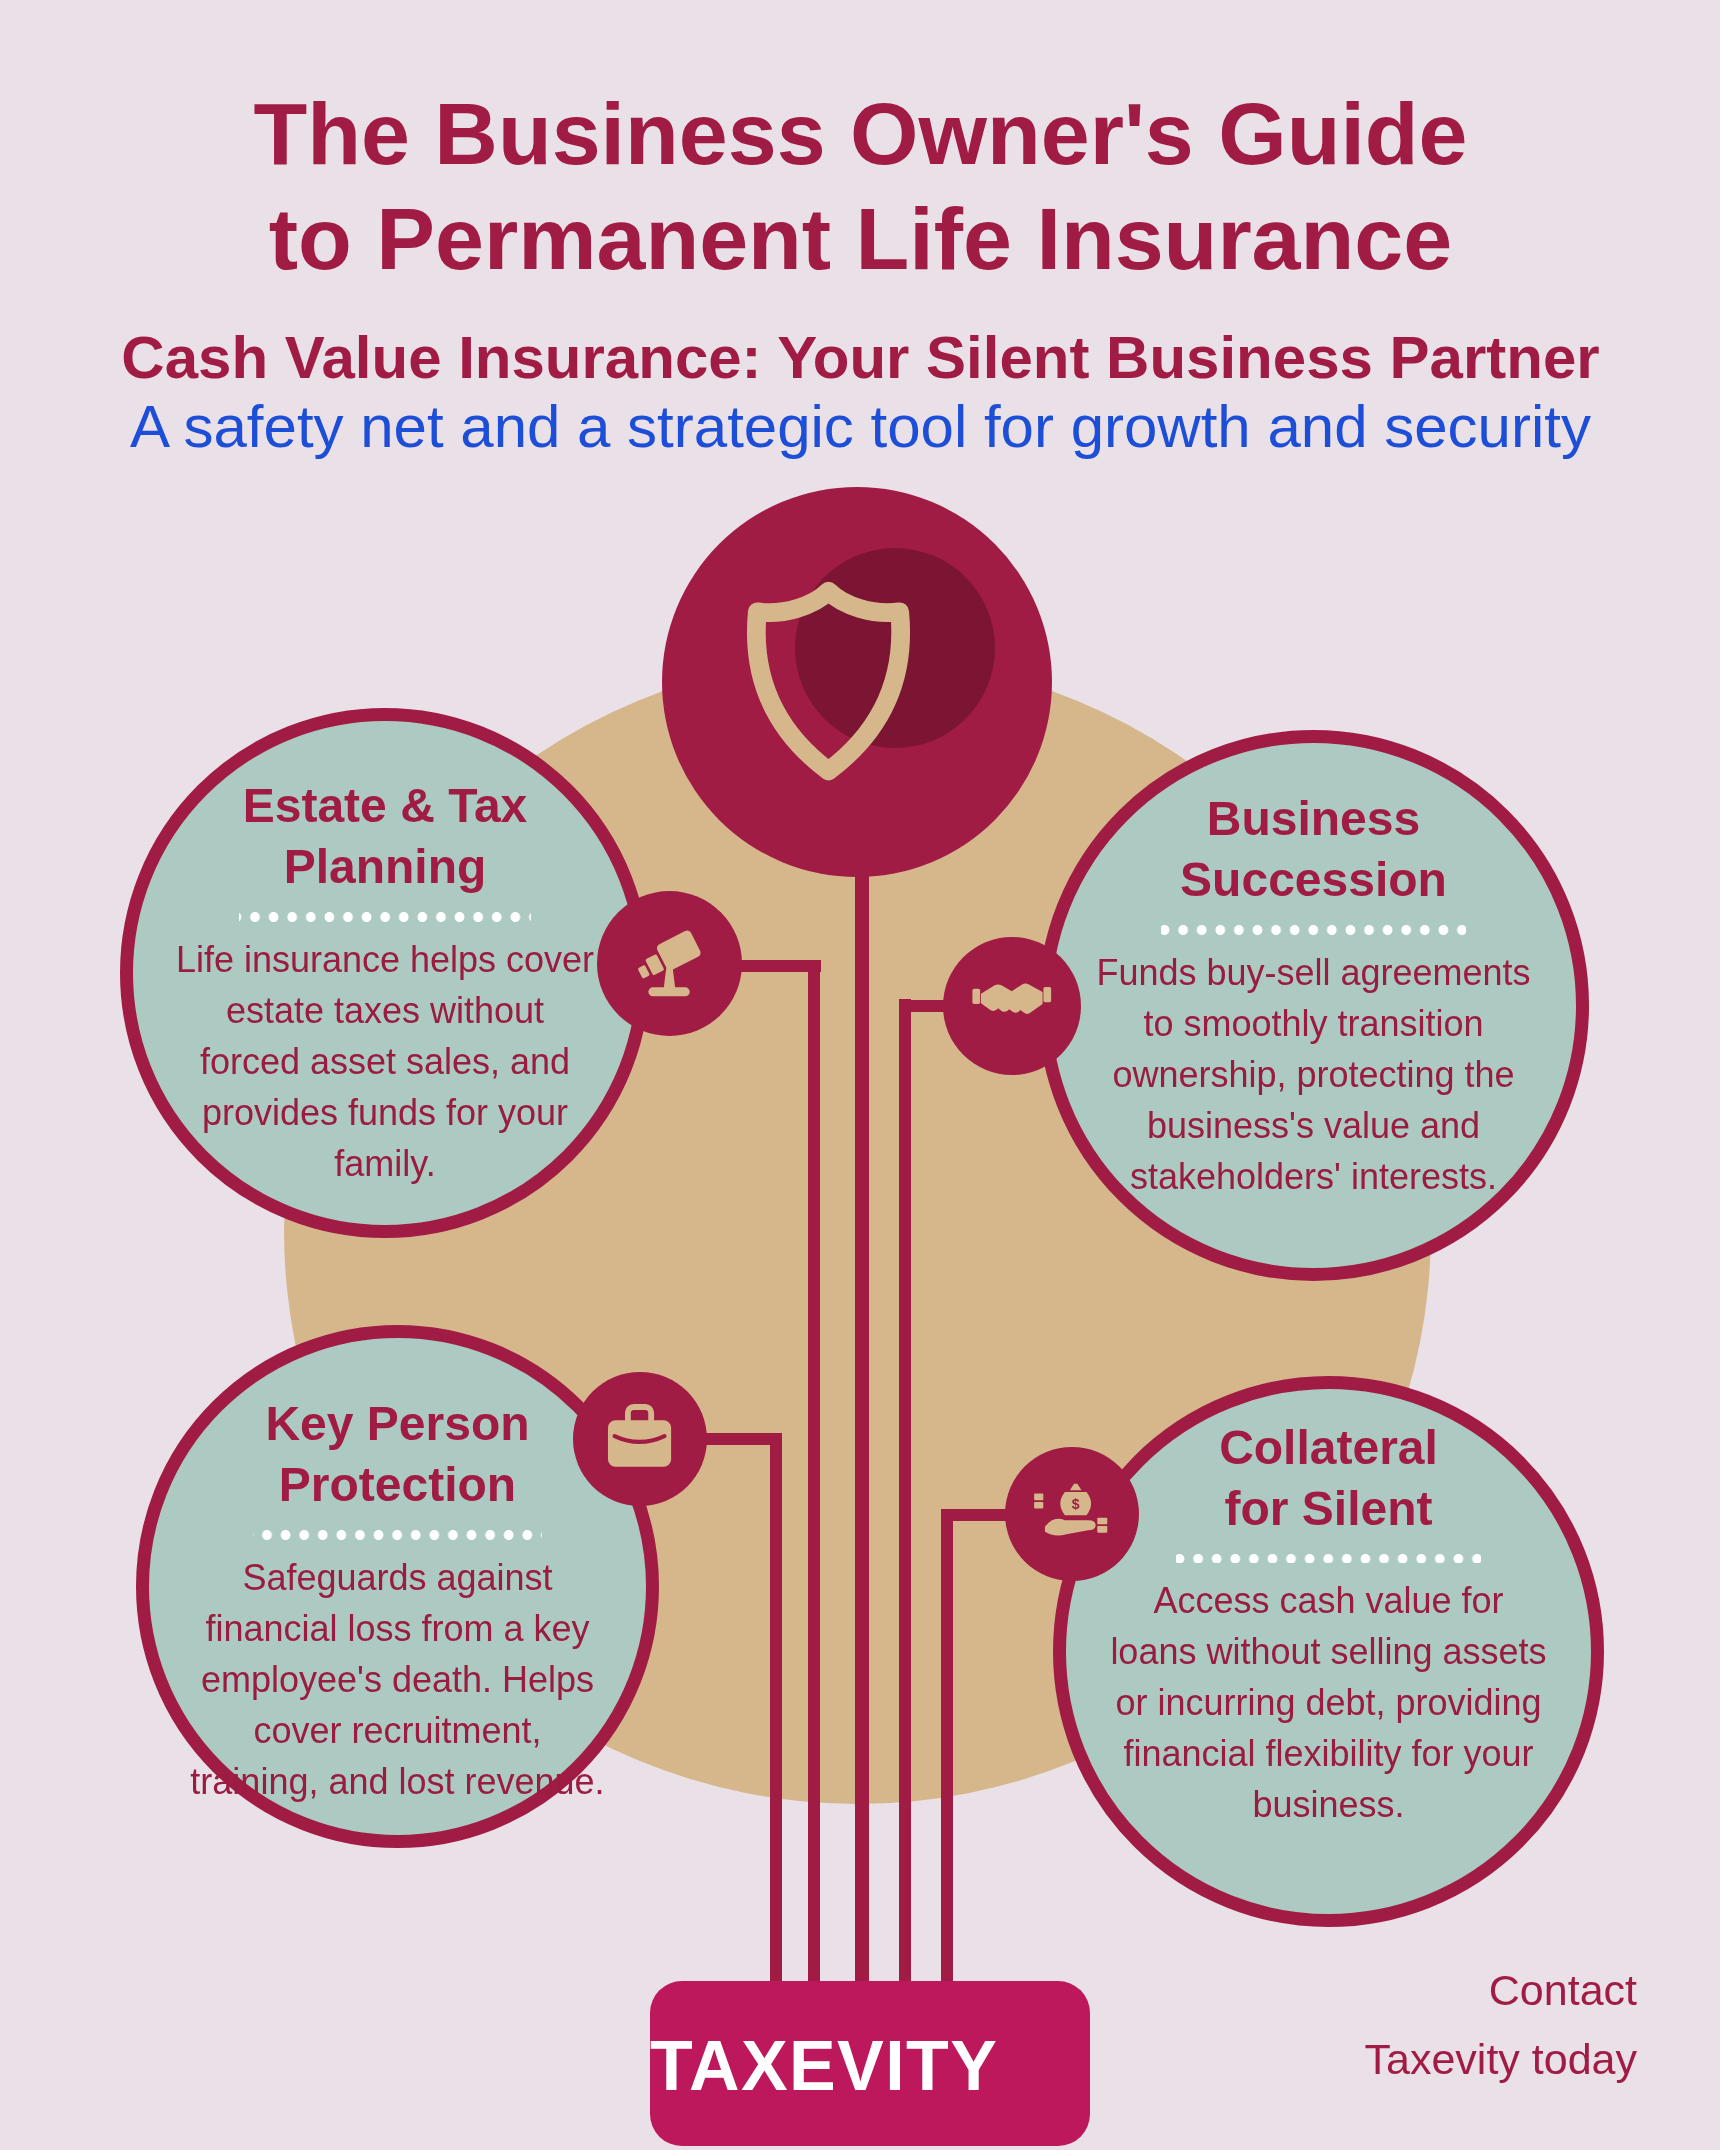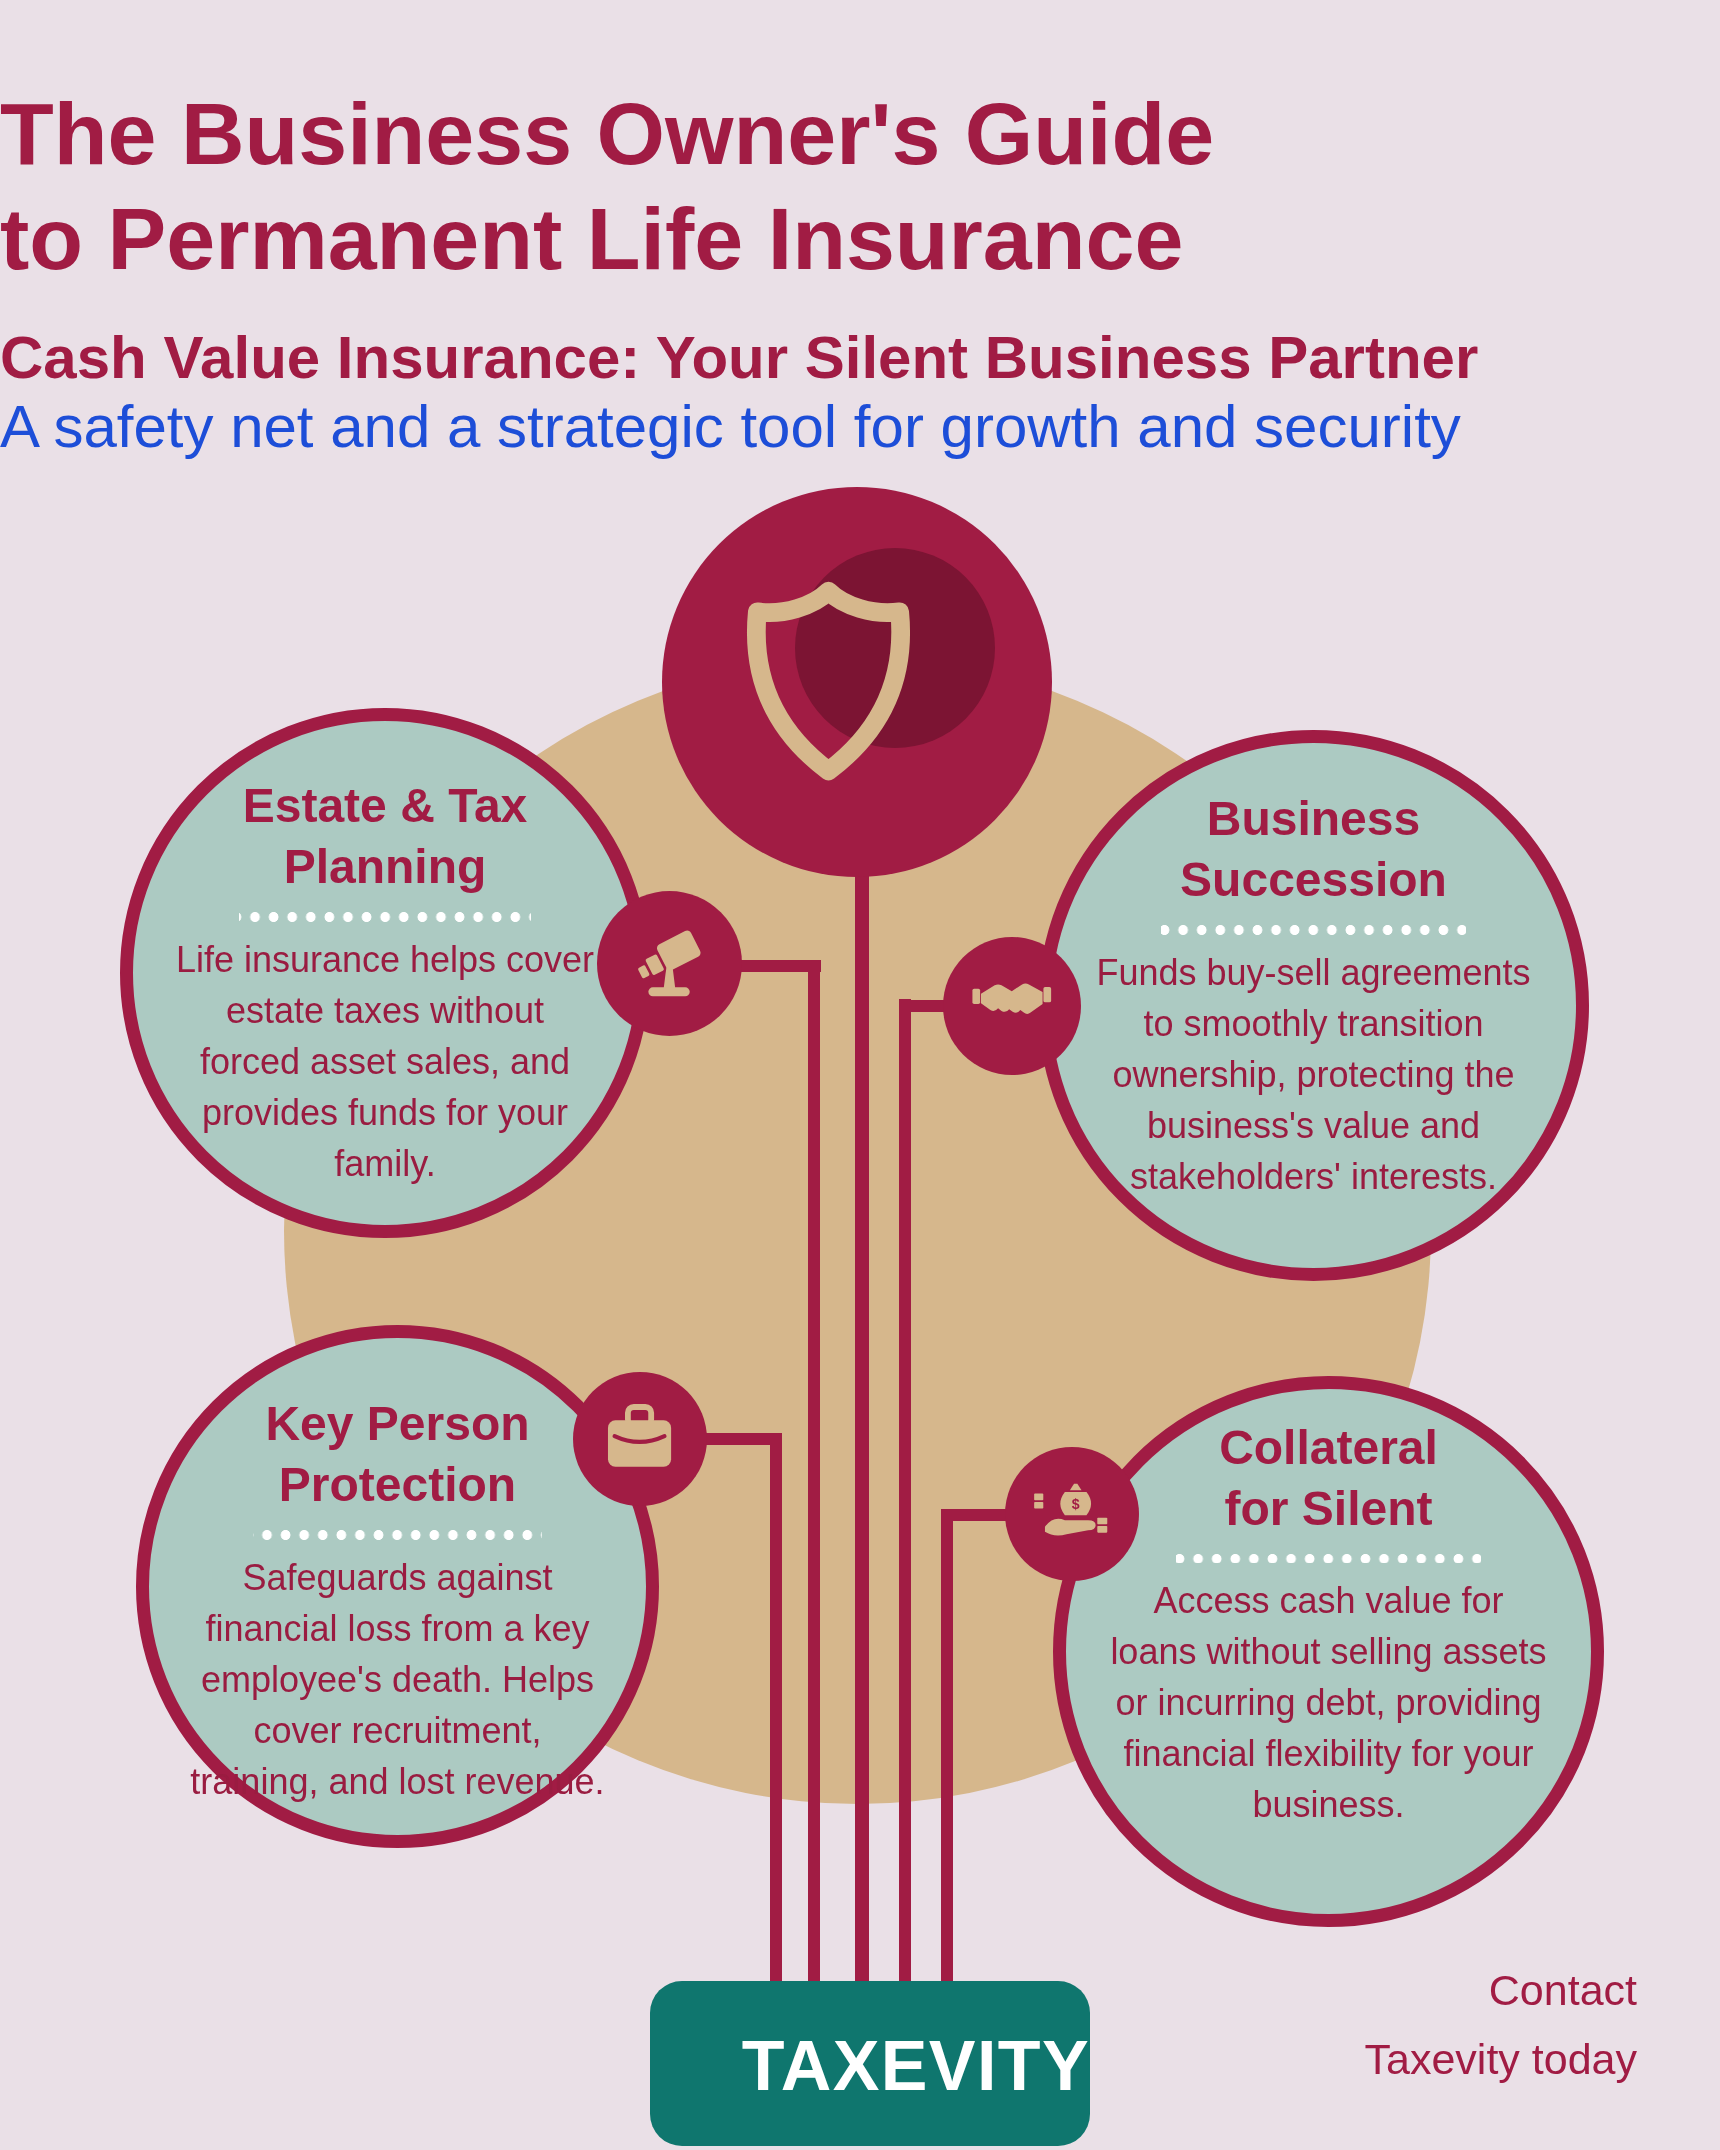--- a/index.html
+++ b/index.html
@@ -1,20 +1,20 @@
 <!DOCTYPE html>
 <html style="font-size:11px"><head>
 <meta charset="utf-8">
 <style>
   html,body{margin:0;padding:0;}
   body{font-family:"Liberation Sans", sans-serif;}
   .canvas{position:relative;width:1721px;height:2151px;background:#EAE0E7;overflow:hidden;}
 
   
-  .header{position:absolute;left:0;top:81px;width:100%;text-align:left;z-index:3;}
+  .header{position:absolute;left:0;top:81px;width:100%;text-align:center;z-index:3;}
   .title-line{font-size:88px;font-weight:700;color:#A11C44;line-height:105px;letter-spacing:0;}
   .subtitle-bold{margin-top:36px;font-size:60px;font-weight:700;color:#A11C44;line-height:61px;}
   .subtitle-light{margin-top:9.6px;font-size:60px;font-weight:400;color:#1d4ed8;line-height:58px;}
 
   
   .tan-circle{position:absolute;left:284px;top:657px;width:1147px;height:1147px;border-radius:50%;background:#D6B78C;z-index:1;}
   .center-circle{position:absolute;left:662px;top:487px;width:390px;height:390px;border-radius:50%;background:#A11C44;overflow:hidden;z-index:4;}
   .center-inner{position:absolute;left:133px;top:61px;width:200px;height:200px;border-radius:50%;background:#7C1433;}
   .shield-svg{position:absolute;left:72px;top:93px;width:189px;height:206px;}
 
@@ -42,21 +42,21 @@
 
   
   .icon-circle{position:absolute;border-radius:50%;background:#A11C44;display:flex;align-items:center;justify-content:center;z-index:5;}
   .ic-telescope{left:597px;top:891px;width:145px;height:145px;}
   .ic-handshake{left:943px;top:937px;width:138px;height:138px;}
   .ic-briefcase{left:573px;top:1372px;width:134px;height:134px;}
   .ic-money{left:1005px;top:1447px;width:134px;height:134px;}
   .icon-circle svg{width:62%;height:62%;}
 
   
-  .logo-box{position:absolute;left:650px;top:1981px;width:440px;height:165px;background:#0f766e;border-radius:32px;text-align:right;z-index:6;}
+  .logo-box{position:absolute;left:650px;top:1981px;width:440px;height:165px;background:#be185d;border-radius:32px;text-align:left;z-index:6;}
   .logo-text{margin-top:45px;font-size:70px;font-weight:700;color:#FFFFFF;letter-spacing:1.4px;}
   .footer-left{position:absolute;left:116px;top:1956px;text-align:left;font-size:43px;color:#A11C44;line-height:69px;z-index:3;}
   .footer-right{position:absolute;right:84px;top:1956px;text-align:right;font-size:43px;color:#A11C44;line-height:69px;z-index:3;}
 </style>
 </head>
 <body>
 
 <div class="canvas">
 
   <div class="header">

